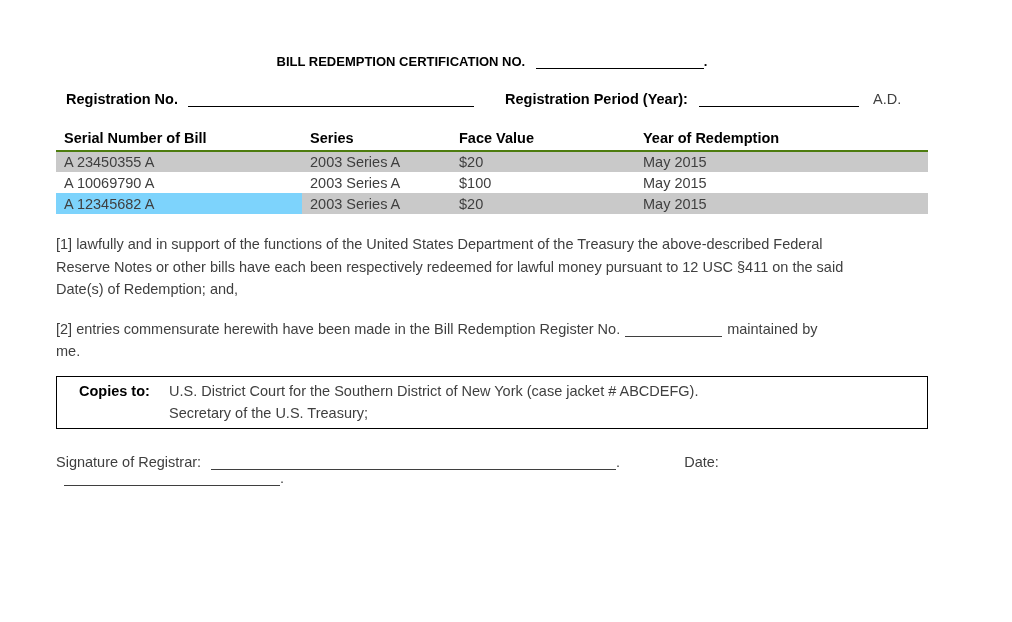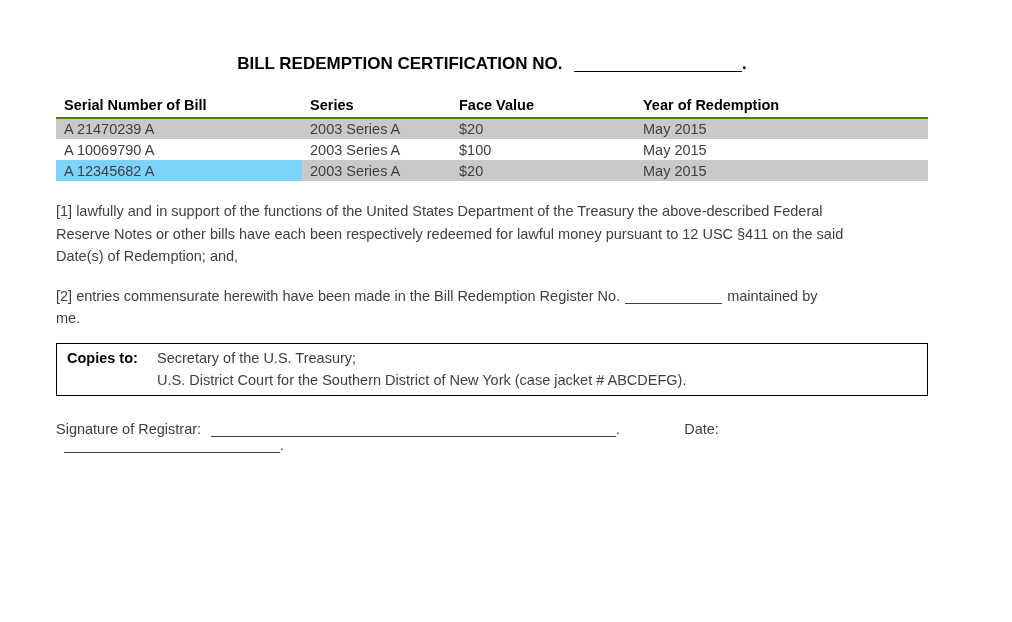--- a/index.html
+++ b/index.html
@@ -29,21 +29,21 @@
   .w405 { width: 405px; }
   .w216 { width: 216px; }
 
   .bold-black { font-weight: bold; color: #000000; }
 
   .title-line {
     padding-top: 54px;
     text-align: center;
     font-weight: bold;
     color: #000000;
-    font-size: 17px;
+    font-size: 13px;
   }
   .title-line .blank { margin-left: 7px; border-color: #000; }
 
   .reg-line { margin-top: 22px; padding-left: 10px; color: #000; }
   .reg-line .blank { border-color: #000; }
   .reg-line .b1 { margin-left: 6px; }
   .reg-line .period-label { margin-left: 27px; }
   .reg-line .b2 { margin-left: 7px; }
   .reg-line .era { margin-left: 10px; font-weight: normal; color: #3f3f3f; }
 
@@ -74,21 +74,21 @@
 
   .intro { margin-top: 28px; }
   .clause1 { margin-top: 19px; line-height: 22.5px; }
   .clause2 { margin-top: 17px; line-height: 22.5px; }
   .clause2 .blank { margin: 0 5px; border-color: #3f3f3f; }
 
   .copies-box {
     margin-top: 13px;
     border: 1px solid #000000;
     display: flex;
-    padding: 3px 0 4px 0;
+    padding: 3px 0 4px 12px;
     line-height: 22px;
   }
   .copies-label { width: 100px; padding-left: 10px; font-weight: bold; color: #000000; }
   .copies-content { flex: 1; }
 
   .sig-row { margin-top: 25px; }
   .sig-row .blank { border-color: #3f3f3f; }
   .sig-row .b-sig { margin-left: 6px; }
   .sig-row .date-label { margin-left: 60px; text-align: center; }
   .sig-row .b-date { margin-left: 8px; }
@@ -97,39 +97,46 @@
 <body>
 
 <div class="page">
   <div class="content">
 
     <div class="title-line">
       <span>BILL REDEMPTION CERTIFICATION NO.</span>
       <span class="blank w168"></span><span>.</span>
     </div>
 
+    <div class="reg-line">
+      <span class="bold-black">Registration No.</span>
+      <span class="blank w286 b1"></span>
+      <span class="bold-black period-label">Registration Period (Year):</span>
+      <span class="blank w160 b2"></span>
+      <span class="era">A.D.</span>
+    </div>
 
     <table class="bill-table">
       <colgroup>
         <col class="col1">
           <col class="col2">
           <col class="col3">
           <col class="col4">
       </colgroup>
       <thead>
         <tr>
           <th>Serial Number of Bill</th>
           <th>Series</th>
           <th>Face Value</th>
           <th>Year of Redemption</th>
         </tr>
       </thead>
       <tbody>
         <tr class="shaded">
-          <td style="background: rgb(201, 201, 201);">A 21470239 A</td>
+          <td style="background: rgb(201, 201, 201);">A 23450355 A</td>
           <td style="background: rgb(201, 201, 201);">2003 Series A</td>
           <td style="background: rgb(201, 201, 201);">$20</td>
           <td style="background: rgb(201, 201, 201);">May 2015</td>
         </tr>
         <tr>
           <td>A 10069790 A</td>
           <td>2003 Series A</td>
           <td>$100</td>
           <td>May 2015</td>
         </tr>
@@ -150,22 +157,22 @@
     </div>
 
     <div class="clause2">
       <div><span>[2] entries commensurate herewith have been made in the Bill Redemption Register No.</span><span class="blank w97"></span><span>maintained by</span></div>
       <div>me.</div>
     </div>
 
     <div class="copies-box">
       <div class="copies-label">Copies to:</div>
       <div class="copies-content">
+        <div>U.S. District Court for the Southern District of New York (case jacket # ABCDEFG).</div>
         <div>Secretary of the U.S. Treasury;</div>
-        <div>U.S. District Court for the Southern District of New York (case jacket # ABCDEFG).</div>
       </div>
     </div>
 
     <div class="sig-row">
       <span>Signature of Registrar:</span>
       <span class="blank w405 b-sig"></span><span>.</span>
       <span class="date-label">Date:</span>
       <span class="blank w216 b-date"></span><span>.</span>
     </div>
 

